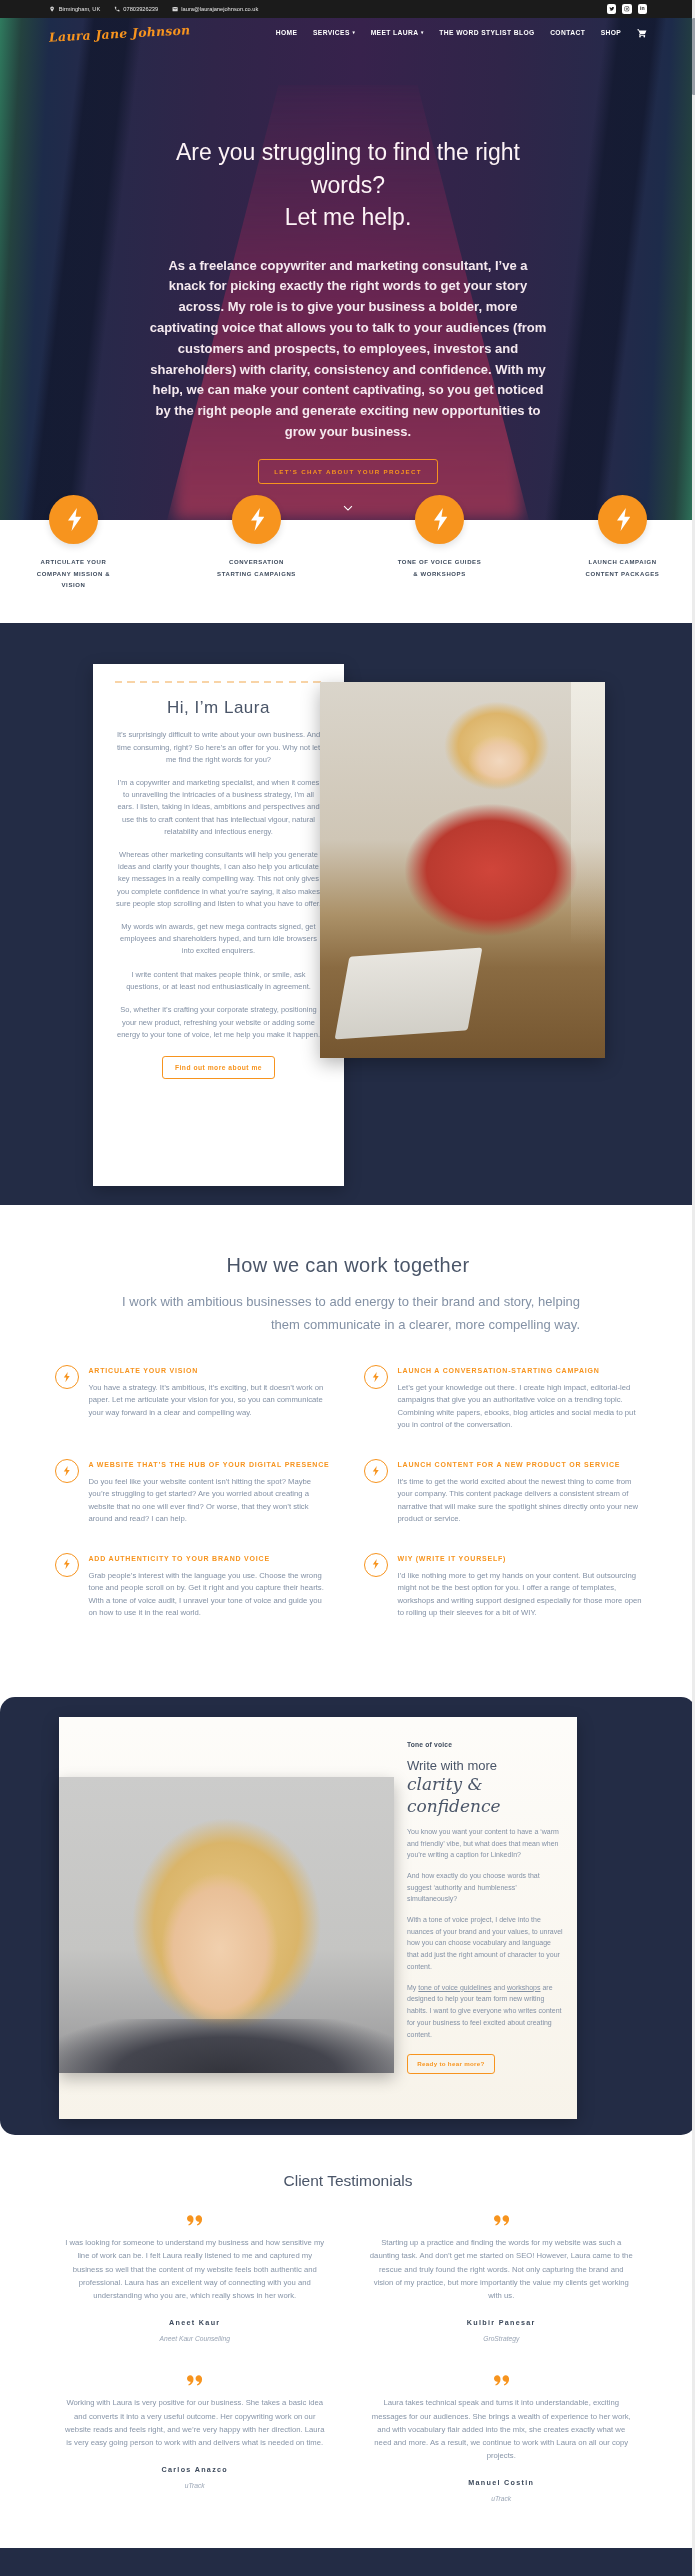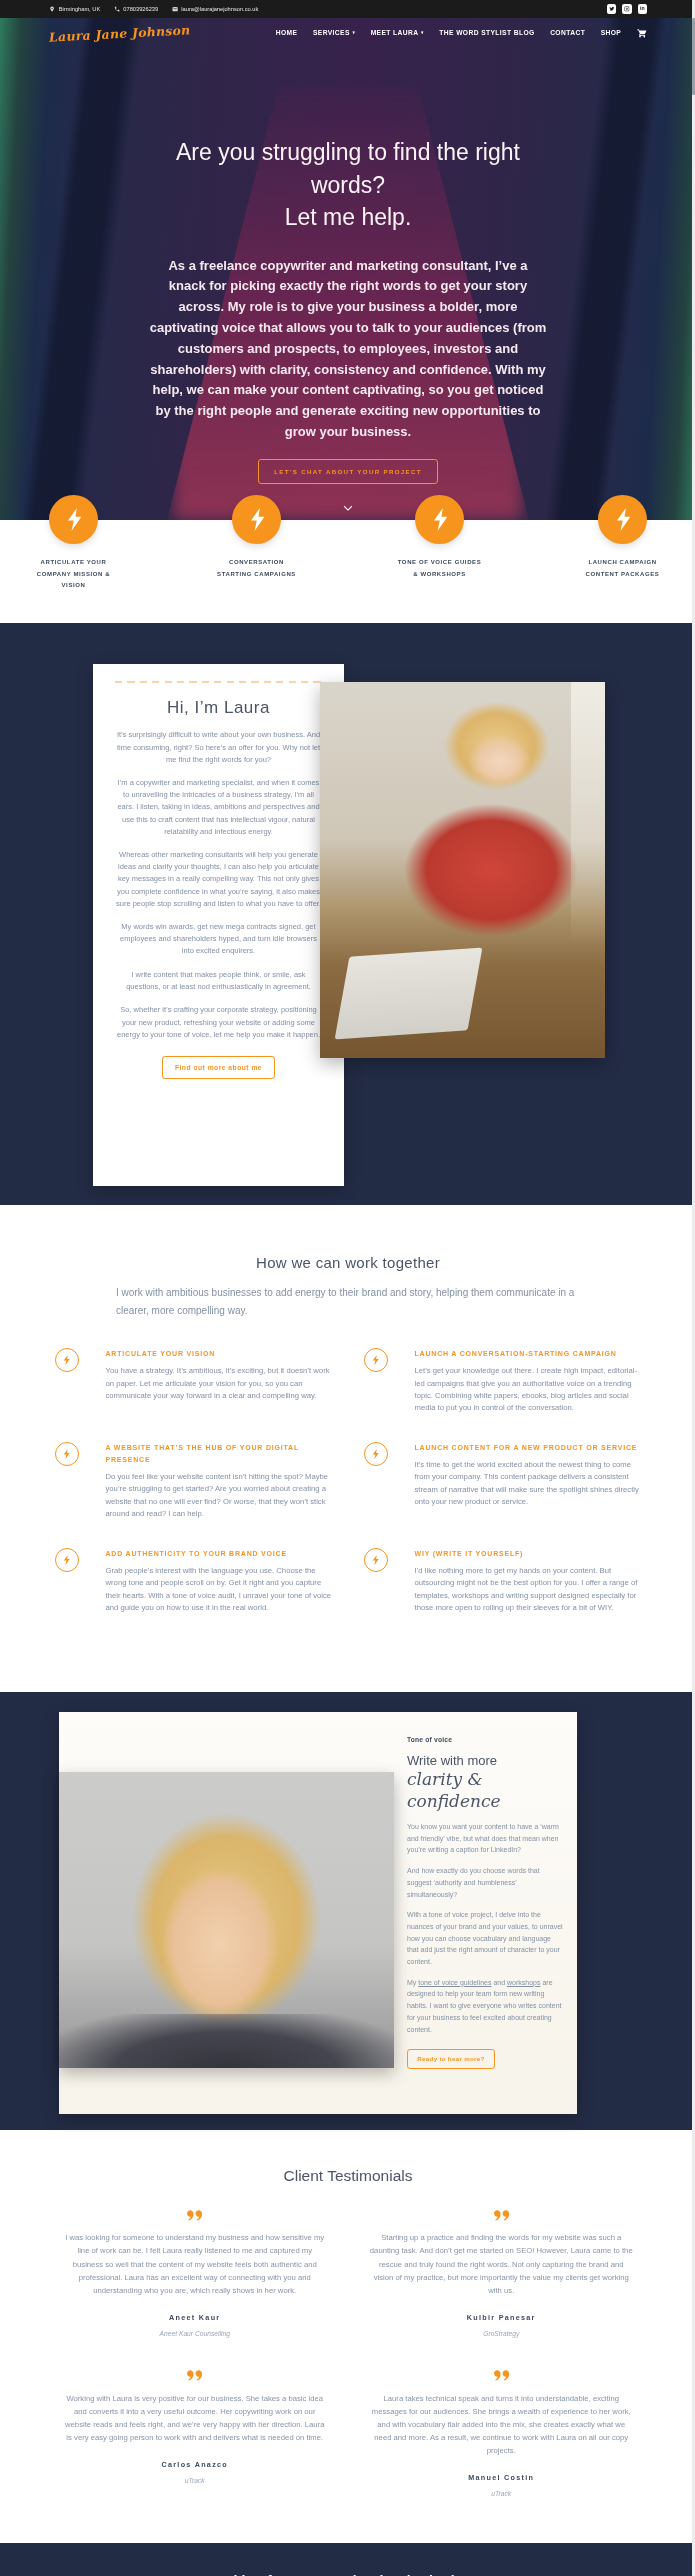--- a/index.html
+++ b/index.html
@@ -61,31 +61,31 @@
       radial-gradient(ellipse 70px 59px at 62% 17%, #e9cb8e 0%, #ddb56b 55%, rgba(221,181,107,0) 75%),
       radial-gradient(ellipse 111px 85px at 60% 50%, #d0453a 0%, #ba3a2f 58%, rgba(186,58,47,0) 78%),
       linear-gradient(180deg,#dad5cb 0%, #cfc6b6 42%, #ab9168 62%, #8a6b42 76%, #755630 100%); }
   .about-photo::after { content:""; position:absolute; left:8%; bottom:6%; width:46%; height:22%;
     background:linear-gradient(180deg,#efefec,#d9d9d4); border-radius:3.1px; transform:skewX(-14deg) rotate(-4deg); opacity:0.92; }
   .about-photo::before { content:""; position:absolute; right:0; top:0; width:12%; height:70%;
     background:linear-gradient(180deg, rgba(244,242,234,0.8), rgba(244,242,234,0)); }
 
   
   .work { background:#fff; padding:49px 0 77px; }
-  .work-h { text-align:center; font-size:15px; font-weight:500; color:#4a5568; letter-spacing:0.3px; }
-  .work-intro { width:464px; margin:13.4px auto 0; text-align:left; font-size:10px; line-height:1.8; color:#8391a5; }
+  .work-h { text-align:center; font-size:20px; font-weight:500; color:#4a5568; letter-spacing:0.3px; }
+  .work-intro { width:464px; margin:13.4px auto 0; text-align:right; font-size:13px; line-height:1.8; color:#8391a5; }
   .work-grid { width:587px; margin:28px auto 0; display:grid; grid-template-columns:1fr 1fr; column-gap:31px; row-gap:27px; }
-  .w-item { display:flex; align-items:flex-start; gap:27px; }
+  .w-item { display:flex; align-items:flex-start; gap:10px; }
   .w-ico { flex:0 0 auto; width:24px; height:24px; border:1px solid #F7941E; border-radius:50%; display:flex; align-items:center; justify-content:center; }
   .w-ico svg { width:6.7px; height:10.3px; fill:#F7941E; }
   .w-title { font-size:7px; font-weight:bold; letter-spacing:0.8px; color:#F7941E; line-height:1.7; }
   .w-text { margin-top:5.2px; font-size:7.7px; line-height:1.62; color:#8391a5; }
 
   
-  .tone { position:relative; height:438px; background:#232C45; }
+  .tone { position:relative; height:438px; background:#232C45;border-radius:15px; }
   .tone-card { position:absolute; left:59px; top:20.6px; width:518px; height:402px; background:#fbf8f1;
     background-image:linear-gradient(180deg, rgba(255,255,255,0.6), rgba(240,234,220,0.35)); box-shadow:0 5.2px 15.5px rgba(0,0,0,0.25); }
   .tone-photo { position:absolute; left:59px; top:80px; width:335px; height:296px; z-index:2; box-shadow:0 6.2px 15.5px rgba(0,0,0,0.28);
     background:
       radial-gradient(ellipse 77px 100px at 48% 58%, #f1d0ae 0%, #e9c098 60%, rgba(233,192,152,0) 76%),
       radial-gradient(ellipse 121px 137px at 50% 50%, #e7c888 0%, #dab56a 60%, rgba(218,181,106,0) 78%),
       linear-gradient(180deg,#cccccb 0%, #c5c5c3 58%, #969698 100%); }
   .tone-photo::after { content:""; position:absolute; left:0; bottom:0; width:100%; height:18%;
     background:radial-gradient(ellipse 60% 120% at 50% 100%, #33343c 0%, #44454e 55%, rgba(68,69,78,0) 100%); }
   .tone-content { position:absolute; z-index:3; left:407px; top:44px; width:157px; }

